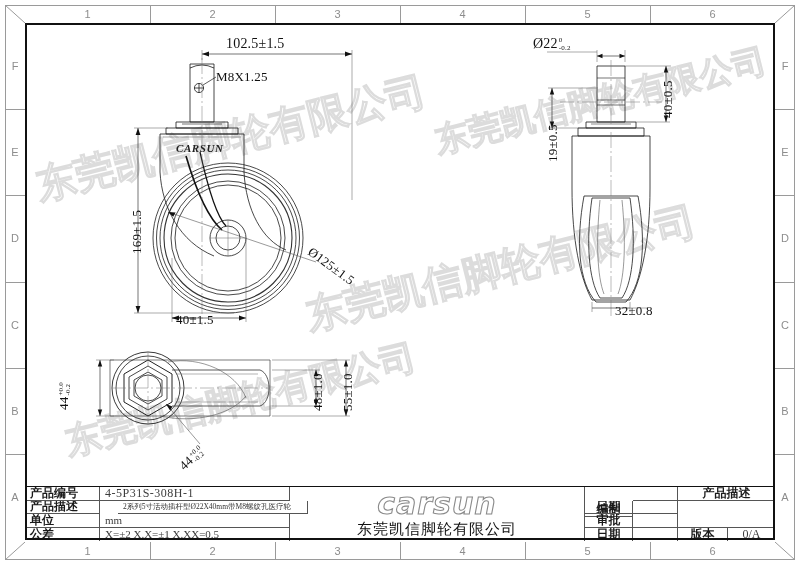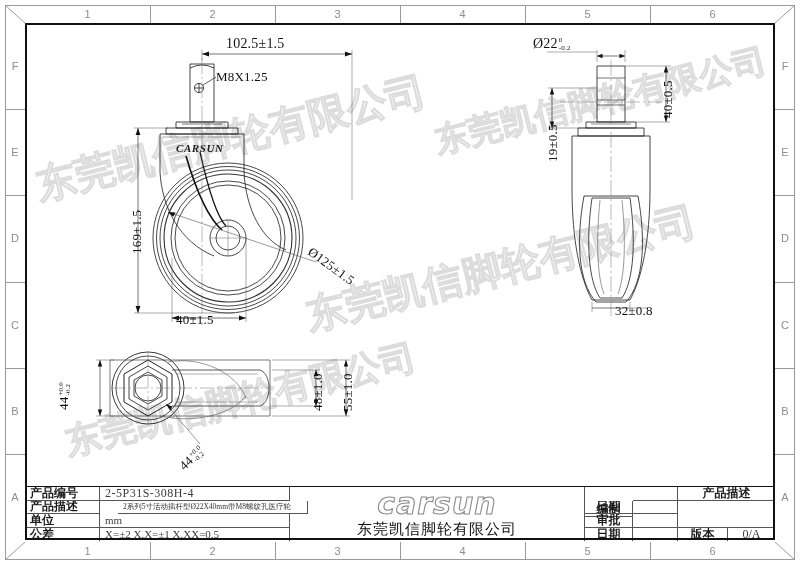--- a/index.html
+++ b/index.html
@@ -257,21 +257,21 @@
   <div class="dim rot90" style="left:340px;top:411px;font-size:13px;">55±1.0</div>
 
 
   <div class="tb">
 
     <div class="cell lbl" style="left:0;top:0;width:75px;height:13.5px;">产品编号</div>
     <div class="cell lbl" style="left:0;top:13.5px;width:75px;height:13.5px;">产品描述</div>
     <div class="cell lbl" style="left:0;top:27px;width:75px;height:13.5px;">单位</div>
     <div class="cell lbl nob" style="left:0;top:40.5px;width:75px;height:13.5px;">公差</div>
 
-    <div class="cell val" style="left:75px;top:0;width:190px;height:13.5px;font-size:12px;letter-spacing:.5px;">2-5P31S-308H-4</div>
+    <div class="cell val" style="left:75px;top:0;width:190px;height:13.5px;font-size:12px;letter-spacing:.5px;">4-5P31S-308H-1</div>
     <div class="cell val small" style="left:93px;top:13.5px;width:190px;height:13.5px;">2系列5寸活动插杆型Ø22X40mm带M8螺纹孔医疗轮</div>
     <div class="cell val" style="left:75px;top:27px;width:190px;height:13.5px;">mm</div>
     <div class="cell val nob" style="left:75px;top:40.5px;width:190px;height:13.5px;">X=±2  X.X=±1  X.XX=0.5</div>
 
     <div class="logo-box">
       <div class="logo-word">carsun</div>
       <div class="logo-cn">东莞凯信脚轮有限公司</div>
     </div>
 
     <div class="cell lbl ctr" style="left:560px;top:16px;width:48px;height:13.5px;">编制</div>

